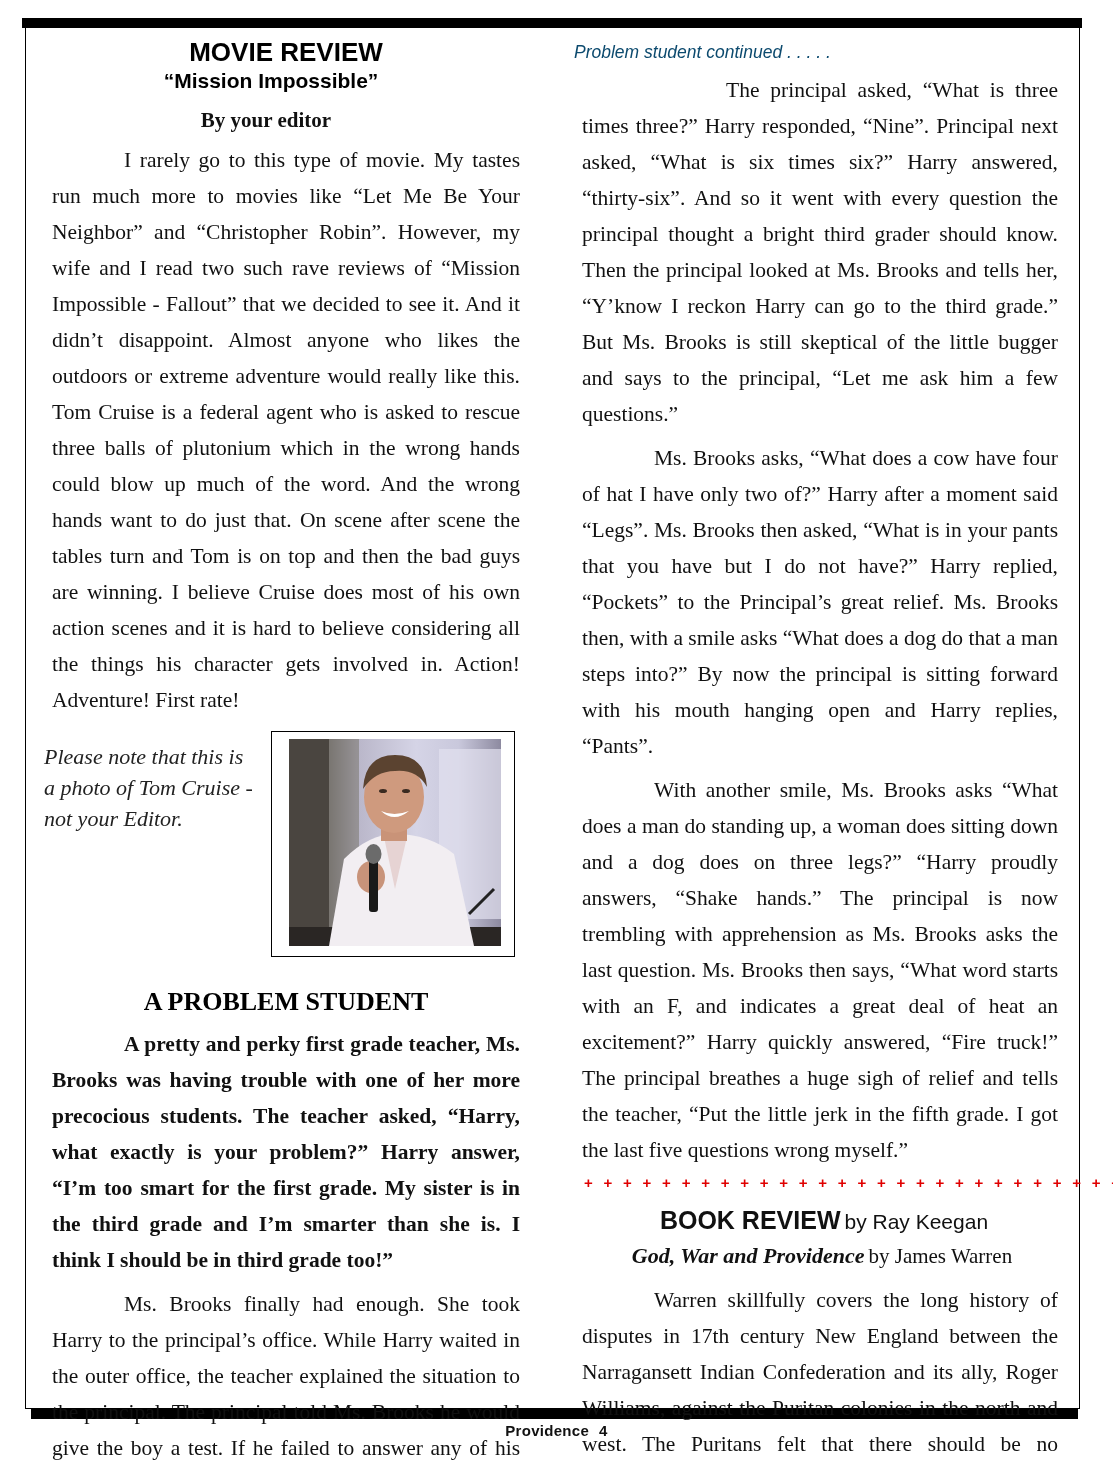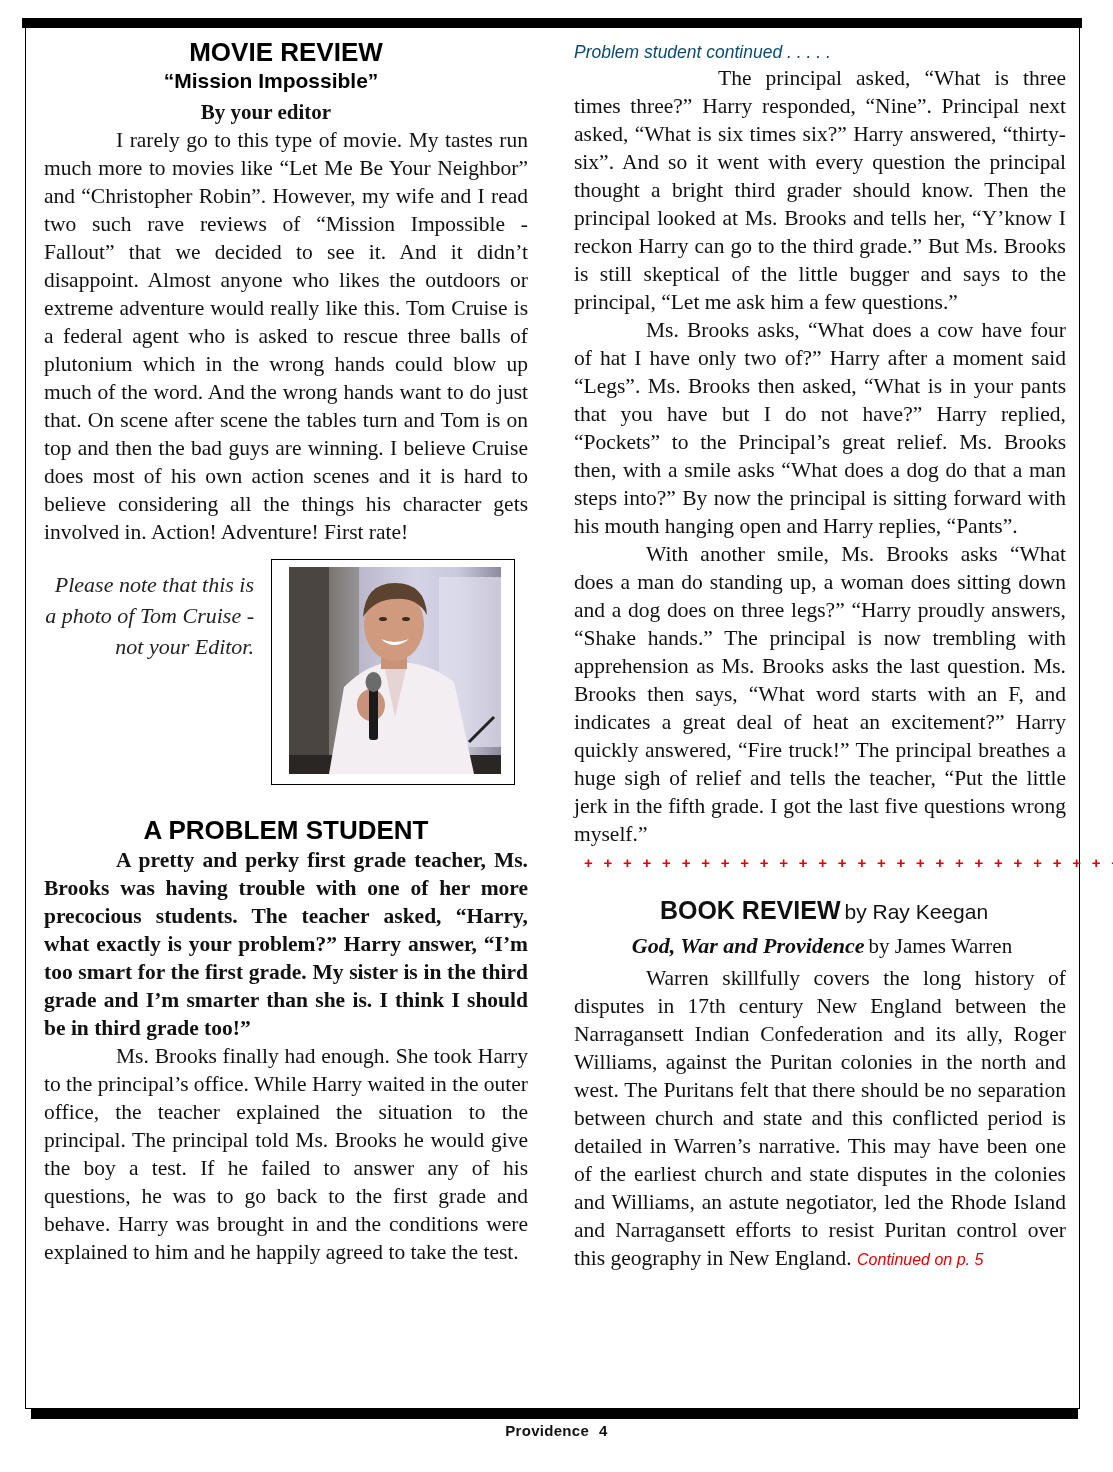--- a/index.html
+++ b/index.html
@@ -10,42 +10,42 @@
   .footer { position: absolute; left: 0; top: 1422px; width: 1113px; text-align: center; font-family: "Liberation Sans", sans-serif; font-weight: bold; font-size: 15px; letter-spacing: 0.3px; }
   .footer span + span { margin-left: 10px; }
 
   .col { position: absolute; }
   .col-left { left: 44px; top: 36px; width: 484px; }
   .col-right { left: 574px; top: 40px; width: 492px; }
 
   .sans-head { font-family: "Liberation Sans", sans-serif; font-weight: bold; text-align: center; color: #000; }
   .h-movie { font-size: 26px; line-height: 32px; margin: 0; }
   .h-movie-sub { font-size: 21px; line-height: 26px; margin: 0; margin-left: -30px; }
-  .h-byline { font-family: "Liberation Serif", serif; font-weight: bold; font-size: 21px; line-height: 28px; text-align: center; margin: 4px 0 0 -40px; }
+  .h-byline { font-family: "Liberation Serif", serif; font-weight: bold; font-size: 21px; line-height: 28px; text-align: center; margin: 12px 0 0 -40px; }
 
-  p.body { font-size: 21.5px; line-height: 28px; text-align: justify; margin: 0; }
+  p.body { font-size: 21.5px; line-height: 36px; text-align: justify; margin: 8px; }
   p.indent { text-indent: 72px; }
 
   .mr-text { margin-top: 17px; }
 
   .photo-row { position: relative; height: 230px; margin-top: 13px; }
-  .photo-caption { position: absolute; left: 0; top: 10px; width: 210px; font-style: italic; font-size: 22px; line-height: 31px; color: #222; text-align: right; }
+  .photo-caption { position: absolute; left: 0; top: 10px; width: 210px; font-style: italic; font-size: 22px; line-height: 31px; color: #222; }
   .photo-frame { position: absolute; left: 227px; top: 0; width: 244px; height: 226px; border: 1.5px solid #000; box-sizing: border-box; background: #fff; }
   .photo { position: absolute; left: 17px; top: 7px; width: 212px; height: 207px; overflow: hidden; background: linear-gradient(90deg, #3e3a36 0%, #5a5550 14%, #b9b6c9 32%, #d5d4e6 60%, #c9c8dc 80%, #8d8aa0 100%); }
   .photo svg { position: absolute; left: 0; top: 0; }
 
   .dash-sep { margin-top: 11px; font-family: "Liberation Sans", sans-serif; font-size: 19px; letter-spacing: 3.1px; line-height: 14px; white-space: nowrap; overflow: hidden; color: #000; }
-  .h-problem { font-size: 26px; line-height: 32px; margin: 0; }
+  .h-problem { font-size: 26px; line-height: 32px; margin: 0; font-family: Liberation Serif, serif; }
   .ps-text-1 { margin-top: 17px; font-weight: bold; }
   .ps-text-2 { margin-top: 27px; }
 
   .continued-red { font-family: "Liberation Sans", sans-serif; font-style: italic; font-size: 17.5px; color: #0c4a6e; line-height: 24px; margin: 0; }
   .pc-first { text-indent: 144px; }
   .plus-sep { font-family: "Liberation Sans", sans-serif; font-weight: bold; color: #e00000; font-size: 15px; letter-spacing: 3.3px; text-align: center; line-height: 14px; margin-top: 8px; margin-left: 10px; white-space: nowrap; }
-  .br-head { text-align: center; margin-top: 24px; line-height: 32px; margin-left: 8px; }
+  .br-head { text-align: center; margin-top: 14px; line-height: 32px; margin-left: 8px; }
   .br-title { font-family: "Liberation Sans", sans-serif; font-weight: bold; font-size: 25px; }
   .br-by { font-family: "Liberation Sans", sans-serif; font-size: 21px; }
   .br-sub { text-align: center; line-height: 32px; margin-left: 4px; }
   .br-book { font-family: "Liberation Serif", serif; font-weight: bold; font-style: italic; font-size: 22px; }
   .br-author { font-family: "Liberation Serif", serif; font-size: 21px; }
   .br-text { margin-top: 19px; line-height: 29.2px; }
   .cont-inline { font-family: "Liberation Sans", sans-serif; font-style: italic; font-size: 16px; color: #e00000; }
 </style>
 </head>
 <body>

